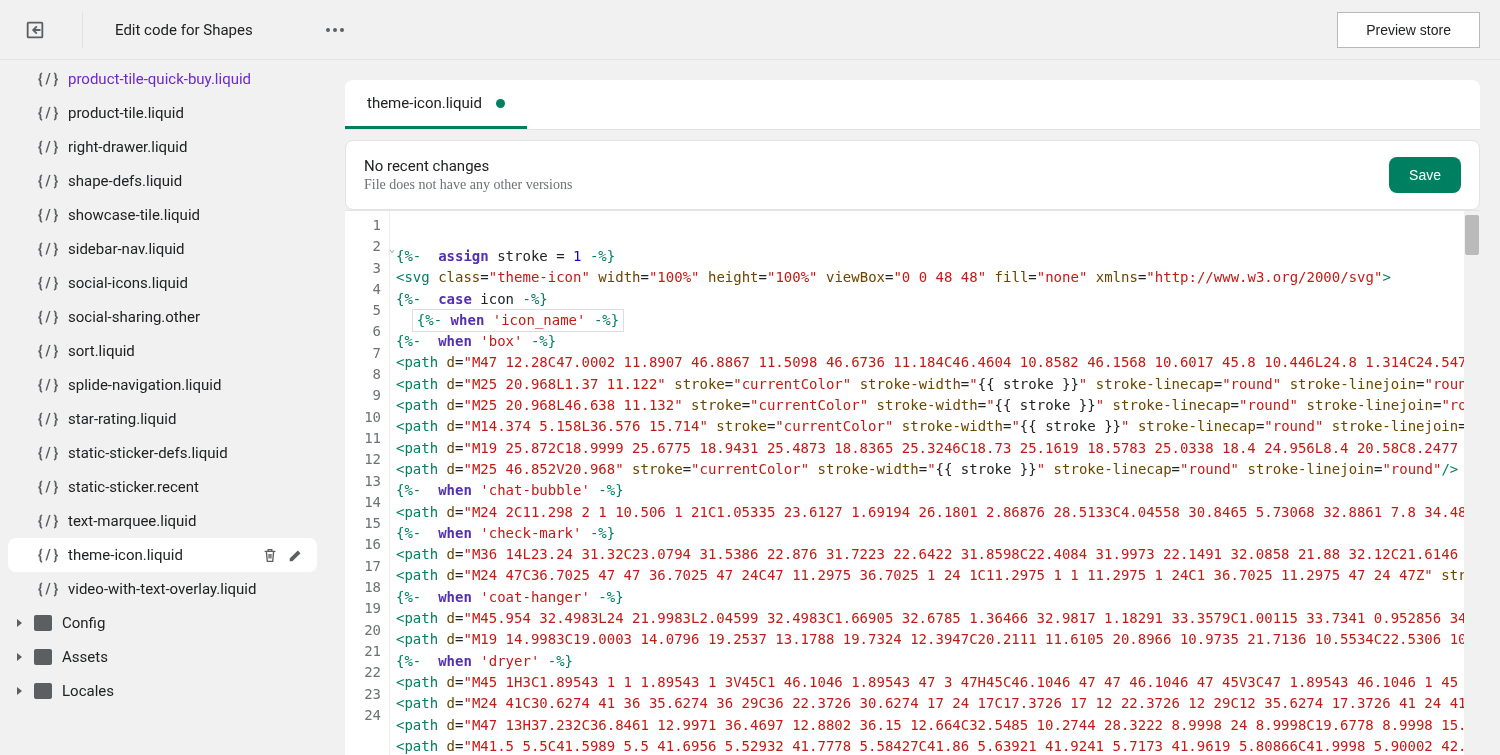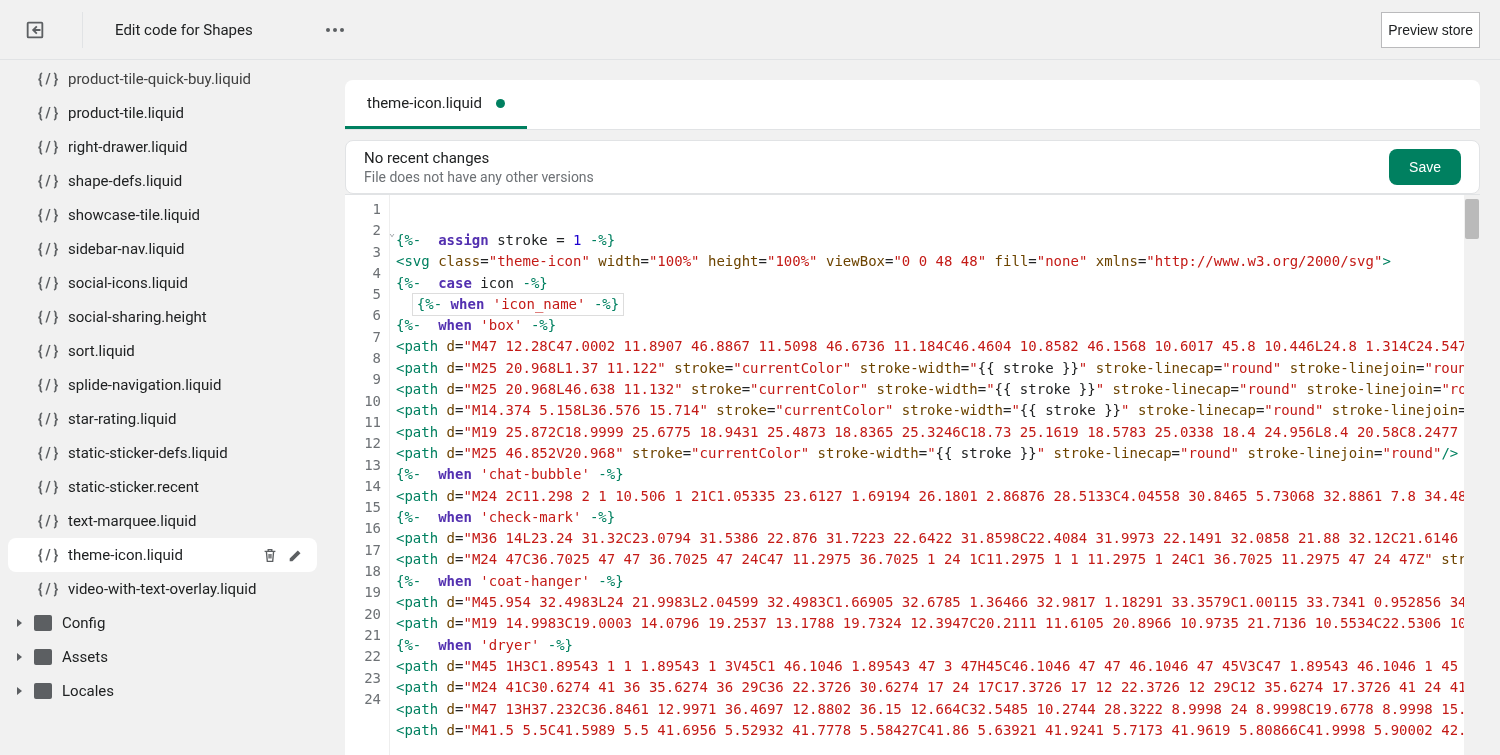--- a/index.html
+++ b/index.html
@@ -4,42 +4,42 @@
 <style>
 * { margin:0; padding:0; box-sizing:border-box; }
 body { font-family:-apple-system,BlinkMacSystemFont,"Segoe UI",Roboto,sans-serif; background:#f1f1f1; width:1500px; height:755px; overflow:hidden; color:#202223; }
 .topbar { height:60px; display:flex; align-items:center; padding:0 20px; border-bottom:1px solid #e1e3e5; background:#f1f1f1; justify-content:space-between; }
 .topbar-left { display:flex; align-items:center; gap:28px; }
 .exit-btn { width:30px; height:30px; display:flex; align-items:center; justify-content:center; cursor:pointer; }
 .vdiv { width:1px; height:36px; background:#e1e3e5; margin:0 4px; }
 .title { font-size:15px; color:#202223; }
 .more-btn { margin-left:45px; cursor:pointer; display:flex; gap:3px; }
 .dot { width:4px; height:4px; background:#5c5f62; border-radius:50%; }
-.preview-btn { border:1px solid #bababc; background:#fff; padding:9px 6px; border-radius:0; font-size:14px; cursor:pointer; color:#202223; }
+.preview-btn { border:1px solid #bababc; background:#fff; padding:9px 28px; border-radius:0; font-size:14px; cursor:pointer; color:#202223; }
 .main { display:flex; height:calc(100% - 60px); }
 .sidebar { width:325px; overflow-y:auto; background:#f1f1f1; padding:2px 0; }
 .file-item { display:flex; align-items:center; padding:7px 0 7px 30px; cursor:pointer; border-radius:8px; margin:0 8px; }
 .file-item.active { background:#fff; }
 .file-item .actions { margin-left:auto; display:none; gap:8px; padding-right:12px; }
 .file-item.active .actions { display:flex; }
 .action-ic { width:18px; height:18px; cursor:pointer; }
 .folder-item { display:flex; align-items:center; padding:8px 0 8px 16px; cursor:pointer; }
 .caret { width:10px; height:10px; margin-right:8px; display:flex; align-items:center; }
 .file-ic { margin-right:10px; display:flex; align-items:center; }
 .file-label { font-size:15px; color:#202223; }
-.file-item.cut .file-label { color:#404040; }
+.file-item.cut .file-label { color:#6d28d9; }
 .folder-ic { width:18px; height:16px; background:#5c5f62; margin-right:10px; border-radius:2px; }
 .content { flex:1; display:flex; flex-direction:column; padding:20px 20px 0 20px; }
 .tabs { display:flex; border-bottom:1px solid #e1e3e5; background:#fff; border-radius:8px 8px 0 0; }
 .tab { padding:14px 22px; display:flex; align-items:center; gap:14px; border-bottom:3px solid #008060; cursor:pointer; }
 .tab-name { font-size:15px; }
 .tab-dot { width:9px; height:9px; background:#008060; border-radius:50%; }
-.statusbar { display:flex; align-items:center; justify-content:space-between; background:#fff; border:1px solid #e1e3e5; border-radius:8px; padding:8px 18px; margin-top:10px; }
+.statusbar { display:flex; align-items:center; justify-content:space-between; background:#fff; border:1px solid #e1e3e5; border-radius:8px; padding:16px 18px; margin-top:10px; }
 .status-main { font-size:15px; }
-.status-sub { font-size:14px; color:#6d7175; margin-top:2px; }
+.status-sub { font-size:14px; color:#6d7175; margin-top:2px;font-family:Liberation Serif, serif; }
 .save-btn { background:#008060; color:#fff; border:none; padding:10px 20px; border-radius:8px; font-size:14px; cursor:pointer; }
 .editor-wrap { flex:1; display:flex; background:#fff; margin-top:0; border-top:1px solid #e1e3e5; overflow:hidden; position:relative; }
 .gutter { width:45px; background:#fff; text-align:right; padding:4px 8px 4px 4px; font-family:Consolas,Monaco,monospace; font-size:14px; color:#6d7175; line-height:21.3px; border-right:1px solid #eee; }
 .gutter .ln { height:21.3px; position:relative; }
 .fold { position:absolute; right:-14px; top:2px; font-size:10px; color:#8c9196; }
 .code { flex:1; font-family:Consolas,Monaco,monospace; font-size:14px; line-height:21.3px; padding:4px 0 4px 6px; white-space:pre; overflow:hidden;margin-top:31px; }
 .code .line { height:21.3px; }
 .t-tag { color:#008060; }
 .t-kw { color:#5330b0; font-weight:bold; }
 .t-str { color:#c41a16; }
@@ -130,21 +130,21 @@
           </svg>
         </span>
         <span class="file-label">social-icons.liquid</span>
       </div>
       <div class="file-item">
         <span class="file-ic">
           <svg width="20" height="20" viewBox="0 0 20 20">
             <text x="0" y="15" font-size="14" font-weight="bold" fill="#5c5f62">{ / }</text>
           </svg>
         </span>
-        <span class="file-label">social-sharing.height</span>
+        <span class="file-label">social-sharing.other</span>
       </div>
       <div class="file-item">
         <span class="file-ic">
           <svg width="20" height="20" viewBox="0 0 20 20">
             <text x="0" y="15" font-size="14" font-weight="bold" fill="#5c5f62">{ / }</text>
           </svg>
         </span>
         <span class="file-label">sort.liquid</span>
       </div>
       <div class="file-item">

